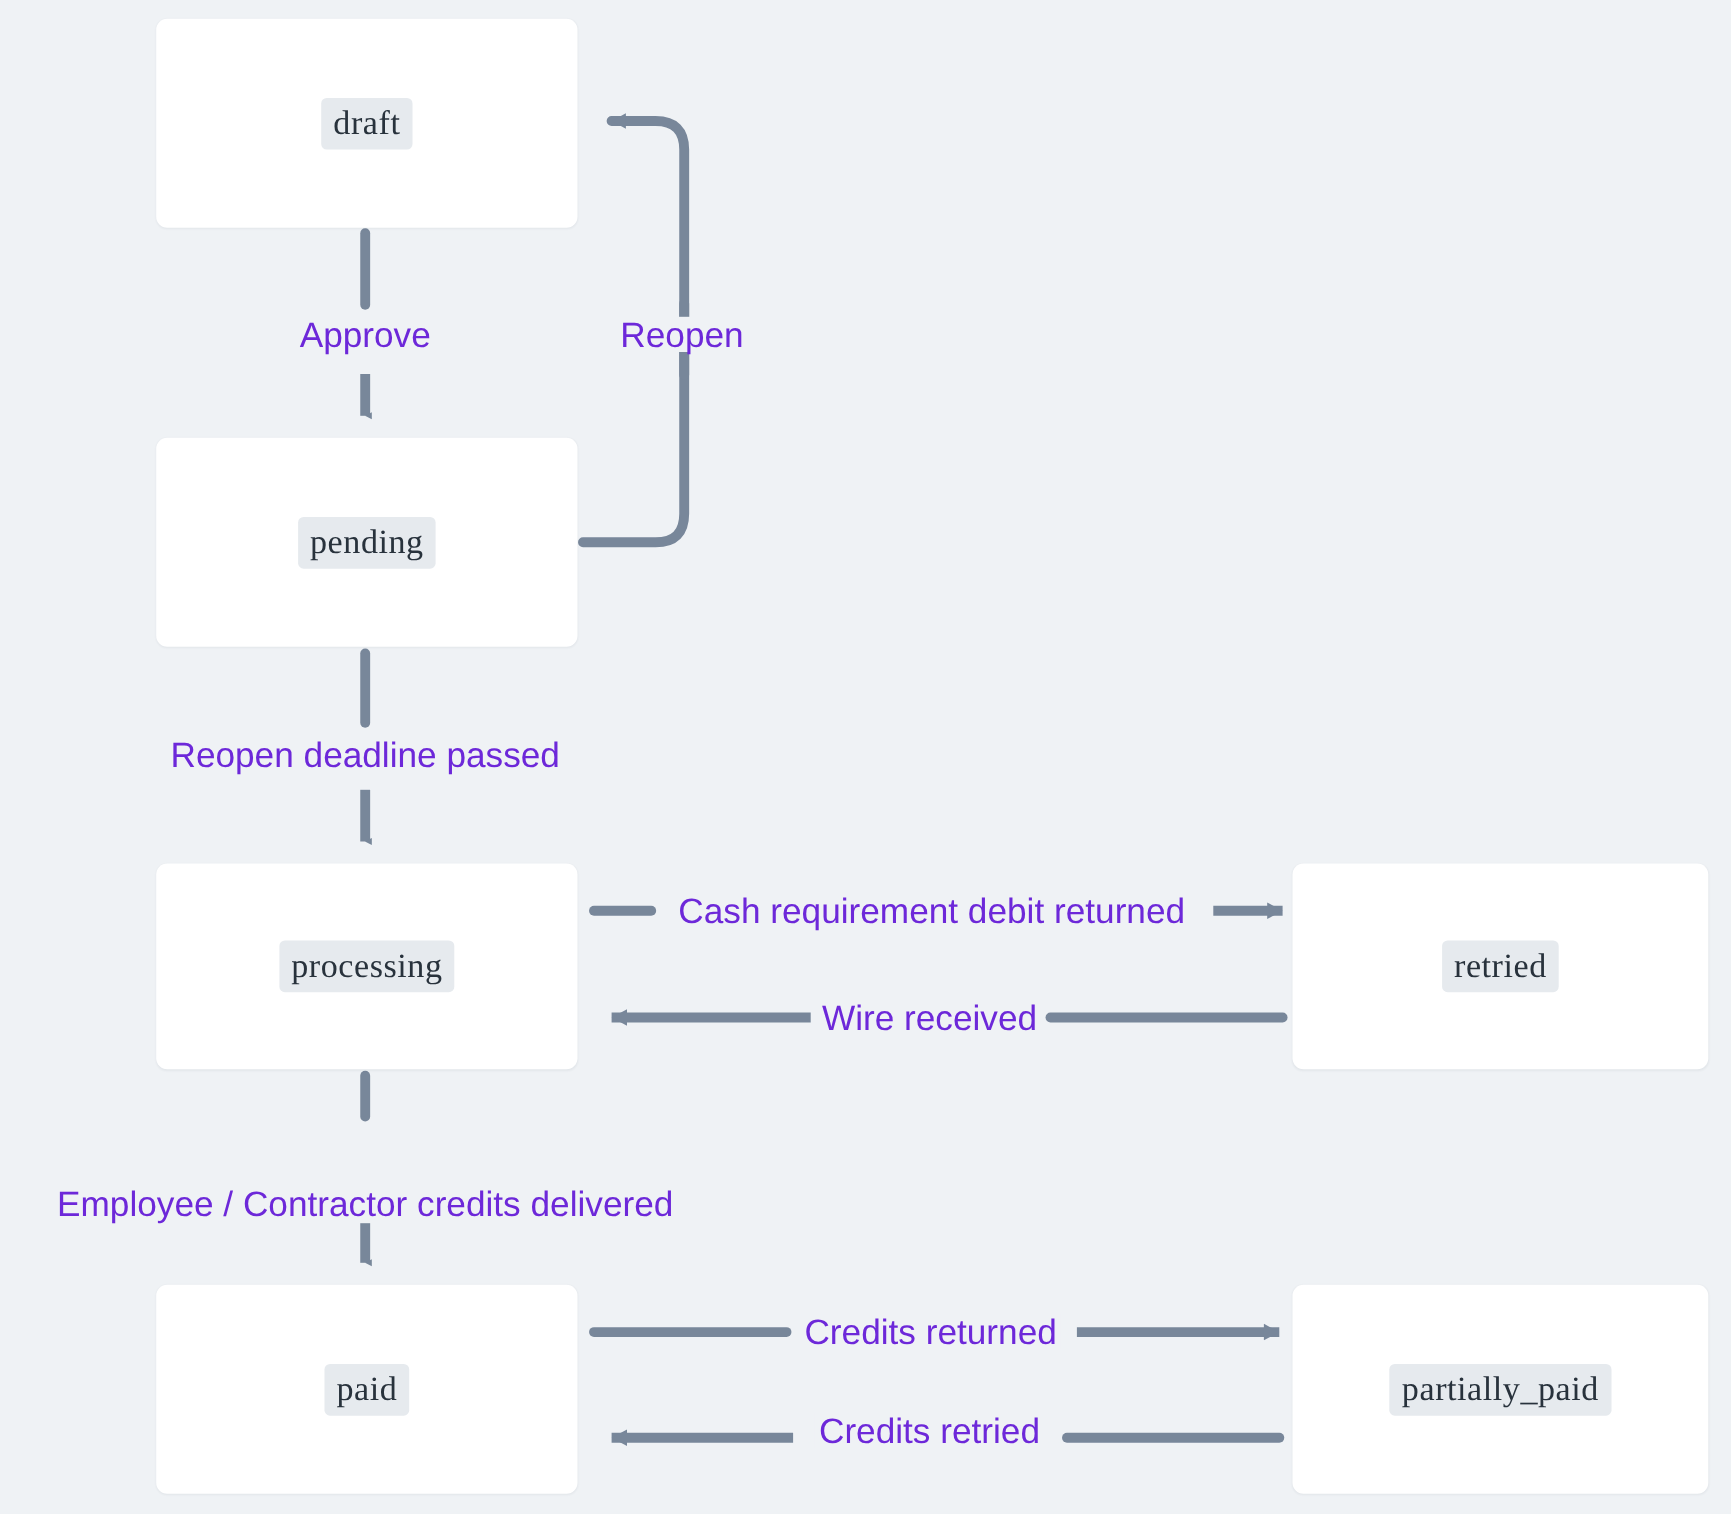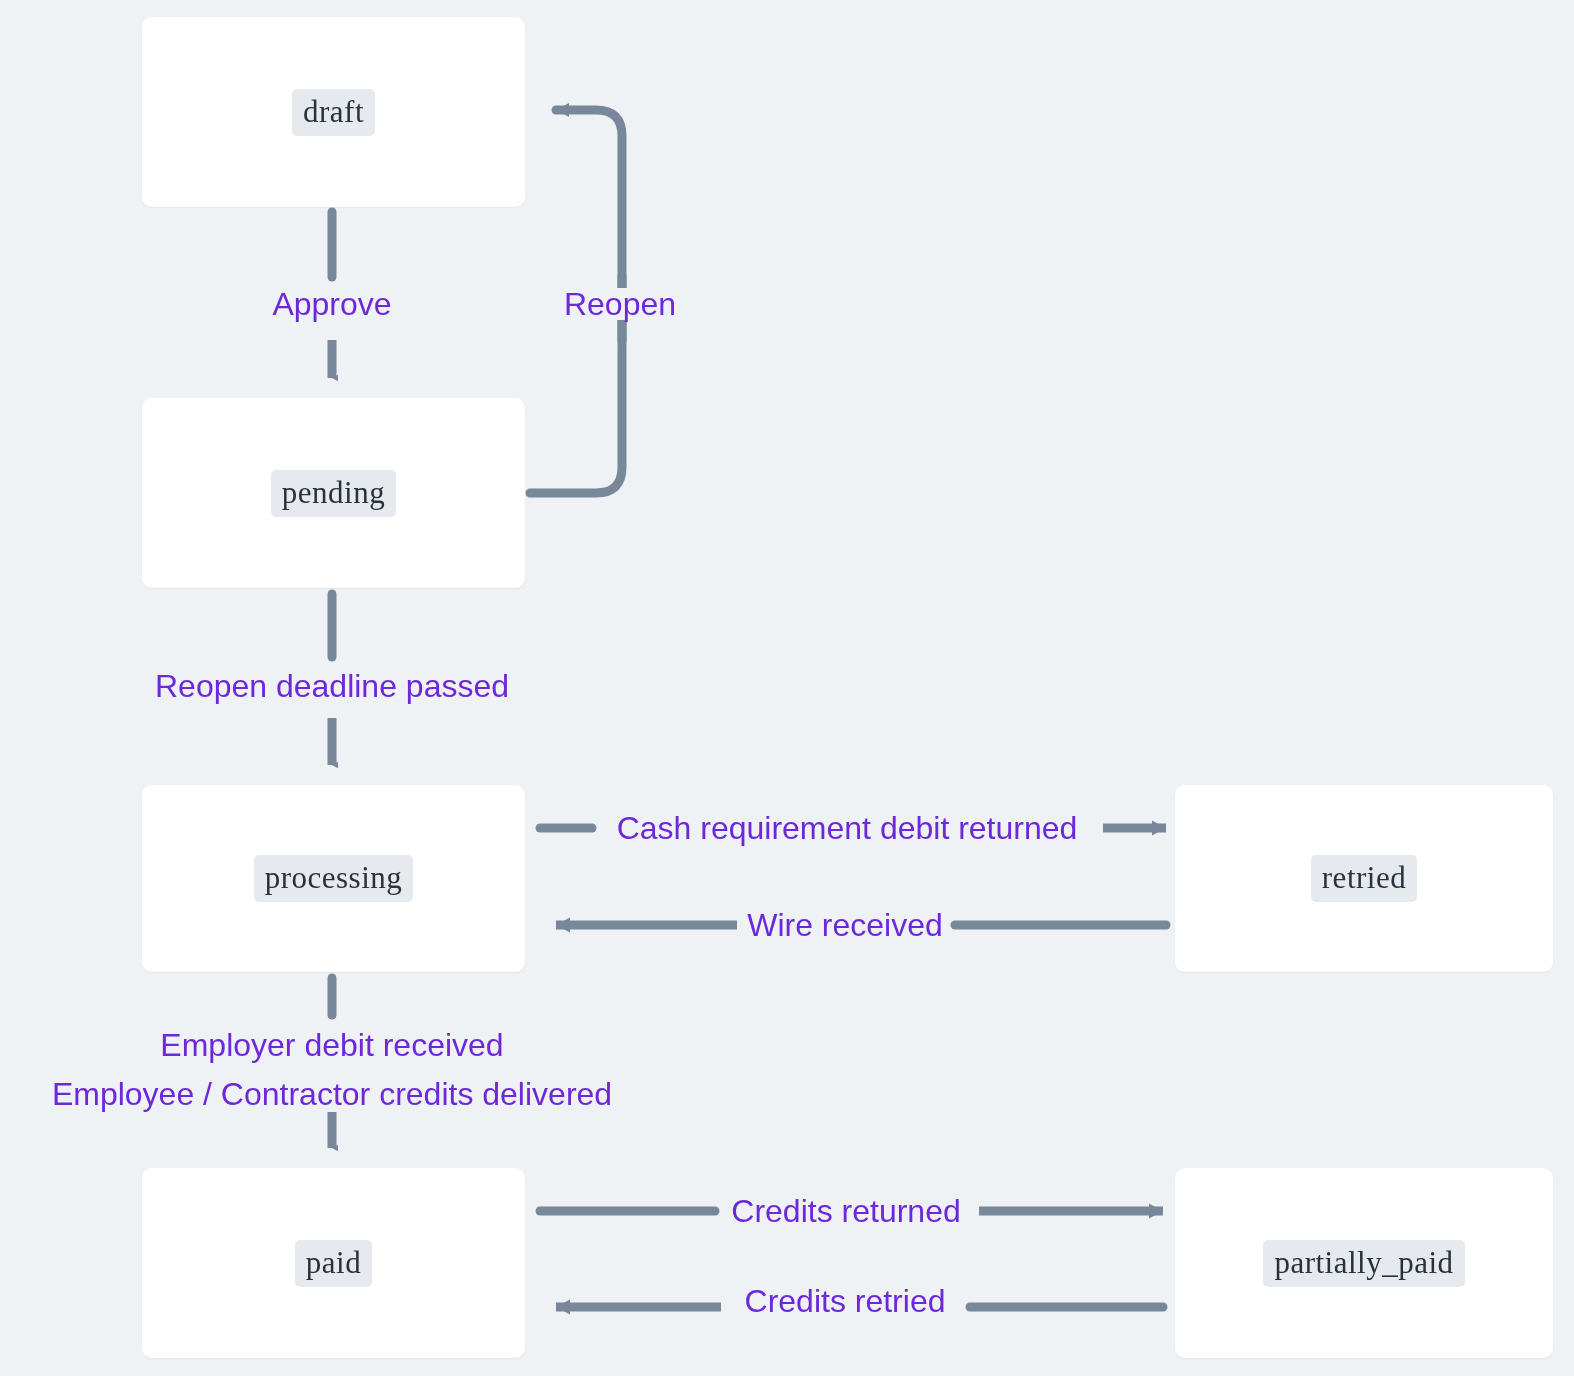--- a/index.html
+++ b/index.html
@@ -148,21 +148,20 @@
   <div class="edge-label centered" style="left:332px; top:288px;">Approve</div>
 
   <div class="edge-label centered" style="left:620px; top:288px;">Reopen</div>
 
   <div class="edge-label centered" style="left:332px; top:670px;">Reopen deadline passed</div>
 
   <div class="edge-label centered" style="left:847px; top:812px;">Cash requirement debit returned</div>
 
   <div class="edge-label centered" style="left:845px; top:909px;text-align:right;">Wire received</div>
 
-  <div class="edge-label centered" style="left:332px; top:1029px;">Employer debit received</div>
 
   <div class="edge-label centered" style="left:332px; top:1078px;">Employee / Contractor credits delivered</div>
 
   <div class="edge-label centered" style="left:846px; top:1195px;">Credits returned</div>
 
   <div class="edge-label centered" style="left:845px; top:1285px;">Credits retried</div>
 
 </div>
 
 </body></html>

